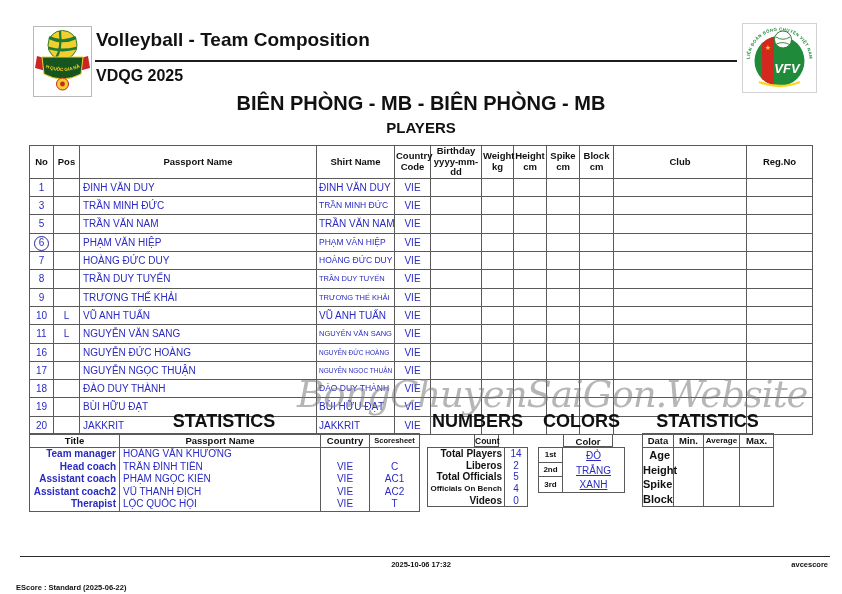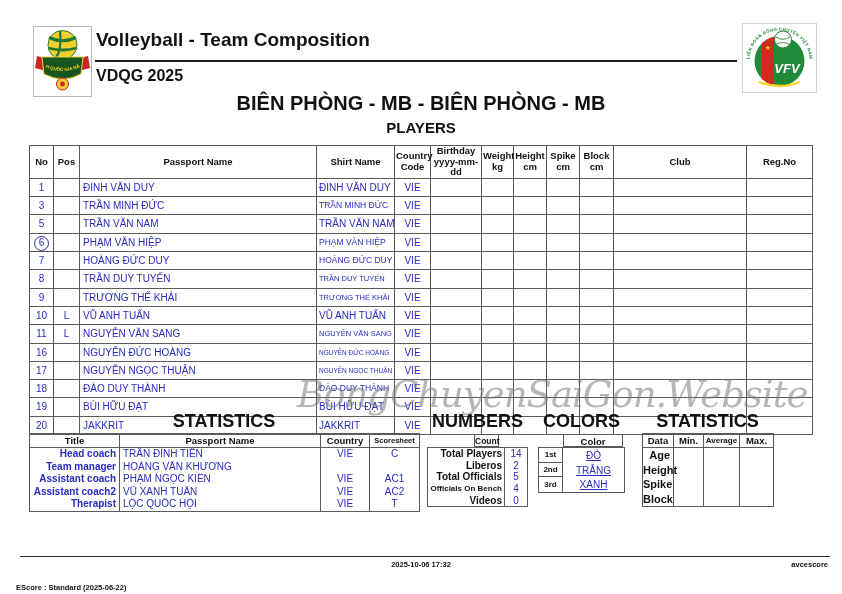--- a/index.html
+++ b/index.html
@@ -56,21 +56,21 @@
   .num-body{position:absolute;left:427px;top:447px;width:101px;height:60px;
         border:1px solid #5a5a5a;box-sizing:border-box;display:flex;flex-direction:column;}
   .nrow{display:flex;flex:1;align-items:stretch;}
   .nlab{width:74px;border-right:1px solid #5a5a5a;font-weight:bold;font-size:10px;
         display:flex;align-items:center;justify-content:flex-end;padding-right:2px;}
   .nlab.sm{font-size:8px;}
   .nval{flex:1;display:flex;align-items:center;justify-content:center;
         color:#2a2ac2;font-size:10px;}
 
   
-  .col-head{position:absolute;left:563px;top:434px;width:60px;height:13px;
+  .col-head{position:absolute;left:563px;top:434px;width:50px;height:13px;
         border:1px solid #5a5a5a;font-size:9.5px;font-weight:bold;text-align:center;
         line-height:13px;box-sizing:border-box;}
   .col-body{position:absolute;left:538px;top:447px;width:87px;height:46px;
         border:1px solid #5a5a5a;box-sizing:border-box;display:flex;flex-direction:column;}
   .crow{display:flex;flex:1;align-items:stretch;}
   .rank{width:24px;border-right:1px solid #5a5a5a;border-bottom:1px solid #5a5a5a;
         font-weight:bold;font-size:8px;display:flex;align-items:center;justify-content:center;
         box-sizing:border-box;}
   .crow:last-child .rank{border-bottom:none;}
   .cval{flex:1;display:flex;align-items:center;justify-content:center;color:#2a2ac2;
@@ -399,40 +399,40 @@
     <thead>
       <tr>
         <th>Title</th>
         <th>Passport Name</th>
         <th>Country</th>
         <th class="sh">Scoresheet</th>
       </tr>
     </thead>
     <tbody id="obody">
         <tr>
+          <td class="o-title">Team manager</td>
+          <td class="o-name">HOÀNG VĂN KHƯƠNG</td>
+          <td class="o-ctr"></td>
+          <td class="o-ctr"></td>
+        </tr>
+        <tr>
           <td class="o-title">Head coach</td>
           <td class="o-name">TRẦN ĐÌNH TIẾN</td>
           <td class="o-ctr">VIE</td>
           <td class="o-ctr">C</td>
         </tr>
         <tr>
-          <td class="o-title">Team manager</td>
-          <td class="o-name">HOÀNG VĂN KHƯƠNG</td>
-          <td class="o-ctr"></td>
-          <td class="o-ctr"></td>
-        </tr>
-        <tr>
           <td class="o-title">Assistant coach</td>
           <td class="o-name">PHẠM NGỌC KIÊN</td>
           <td class="o-ctr">VIE</td>
           <td class="o-ctr">AC1</td>
         </tr>
         <tr>
           <td class="o-title">Assistant coach2</td>
-          <td class="o-name">VŨ XANH TUẤN</td>
+          <td class="o-name">VŨ THANH ĐỊCH</td>
           <td class="o-ctr">VIE</td>
           <td class="o-ctr">AC2</td>
         </tr>
         <tr>
           <td class="o-title">Therapist</td>
           <td class="o-name">LỘC QUỐC HỘI</td>
           <td class="o-ctr">VIE</td>
           <td class="o-ctr">T</td>
         </tr>
       </tbody>

